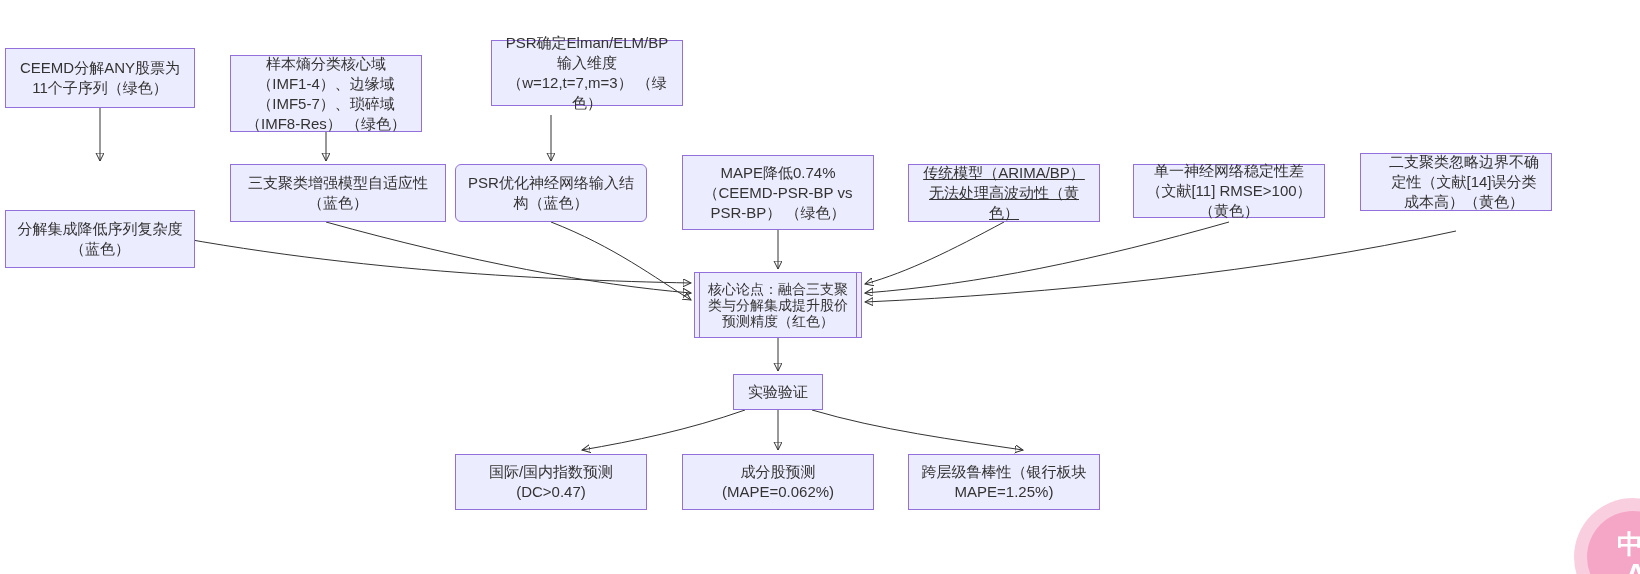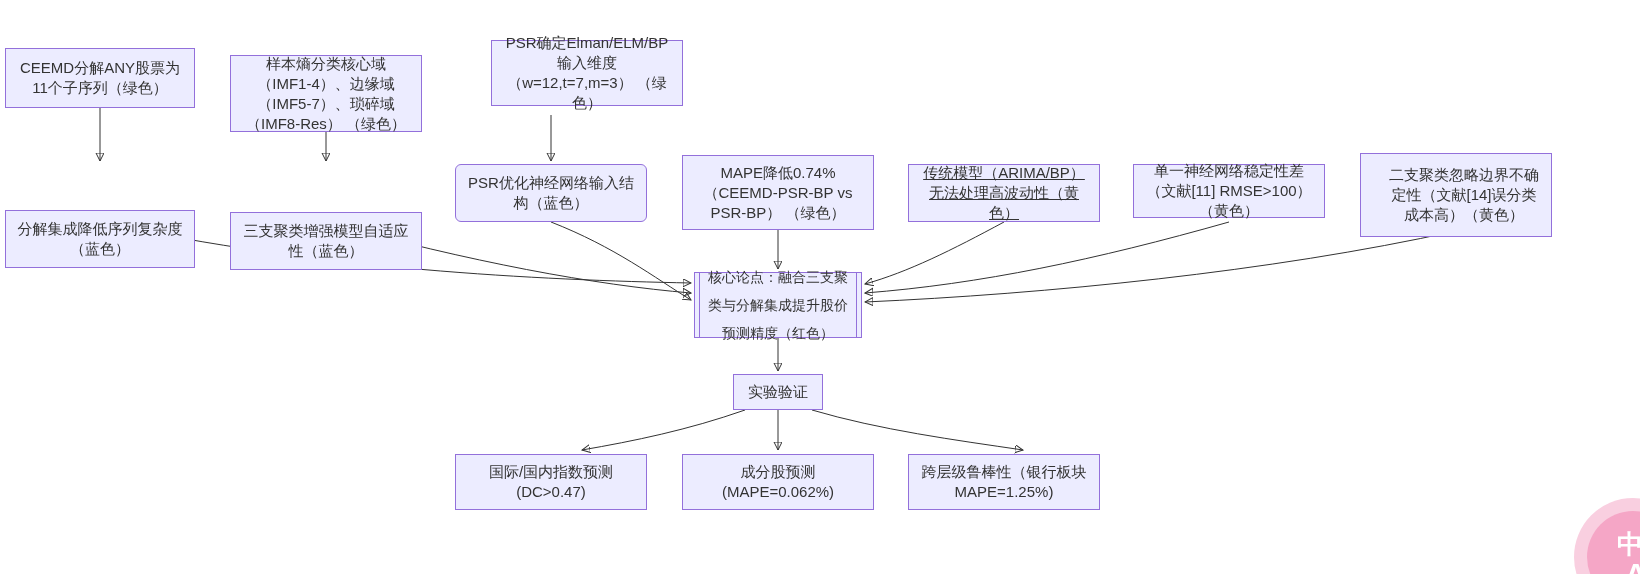--- a/index.html
+++ b/index.html
@@ -78,40 +78,40 @@
   <div class="node" style="left:230px;top:39px;width:192px;height:77px;margin-top:16px;">
     <span class="txt">样本熵分类核心域（IMF1-4）、边缘域（IMF5-7）、琐碎域（IMF8-Res） （绿色）</span>
   </div>
   <div class="node" style="left:455px;top:40px;width:192px;height:66px;margin-left:36px;">
     <span class="txt">PSR确定Elman/ELM/BP输入维度（w=12,t=7,m=3） （绿色）</span>
   </div>
 
   <div class="node" style="left:5px;top:164px;width:190px;height:58px;margin-top:46px;">
     <span class="txt">分解集成降低序列复杂度（蓝色）</span>
   </div>
-  <div class="node" style="left:230px;top:164px;width:192px;height:58px;margin-top:48px;">
+  <div class="node" style="left:230px;top:164px;width:216px;height:58px;">
     <span class="txt">三支聚类增强模型自适应性（蓝色）</span>
   </div>
   <div class="node" style="left:455px;top:164px;width:192px;height:58px;border-radius:6px;">
     <span class="txt">PSR优化神经网络输入结构（蓝色）</span>
   </div>
   <div class="node" style="left:682px;top:155px;width:192px;height:75px;">
     <span class="txt">MAPE降低0.74%（CEEMD-PSR-BP vs PSR-BP） （绿色）</span>
   </div>
   <div class="node" style="left:908px;top:164px;width:192px;height:58px;text-decoration:underline;">
     <span class="txt">传统模型（ARIMA/BP）无法处理高波动性（黄色）</span>
   </div>
   <div class="node" style="left:1133px;top:164px;width:192px;height:54px;">
     <span class="txt">单一神经网络稳定性差（文献[11] RMSE&gt;100） （黄色）</span>
   </div>
-  <div class="node" style="left:1360px;top:153px;width:192px;height:84px;padding-left:24px;">
+  <div class="node" style="left:1360px;top:153px;width:192px;height:58px;padding-left:24px;">
     <span class="txt">二支聚类忽略边界不确定性（文献[14]误分类成本高）（黄色）</span>
   </div>
 
-  <div class="node subroutine" style="left:694px;top:272px;width:168px;height:66px;font-size:14px;line-height:28px;padding:8px 12px;">
+  <div class="node subroutine" style="left:694px;top:272px;width:168px;height:66px;font-size:14px;line-height:16px;padding:8px 12px;">
     <span class="txt">核心论点：融合三支聚类与分解集成提升股价预测精度（红色）</span>
   </div>
 
   <div class="node" style="left:733px;top:374px;width:90px;height:36px;">
     <span class="txt">实验验证</span>
   </div>
 
   <div class="node" style="left:455px;top:454px;width:192px;height:56px;">
     <span class="txt">国际/国内指数预测 (DC&gt;0.47)</span>
   </div>

